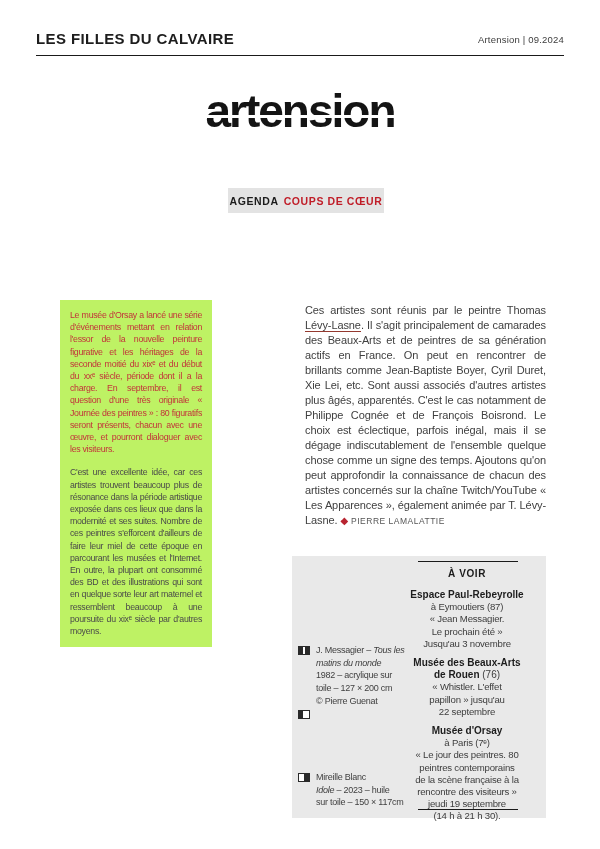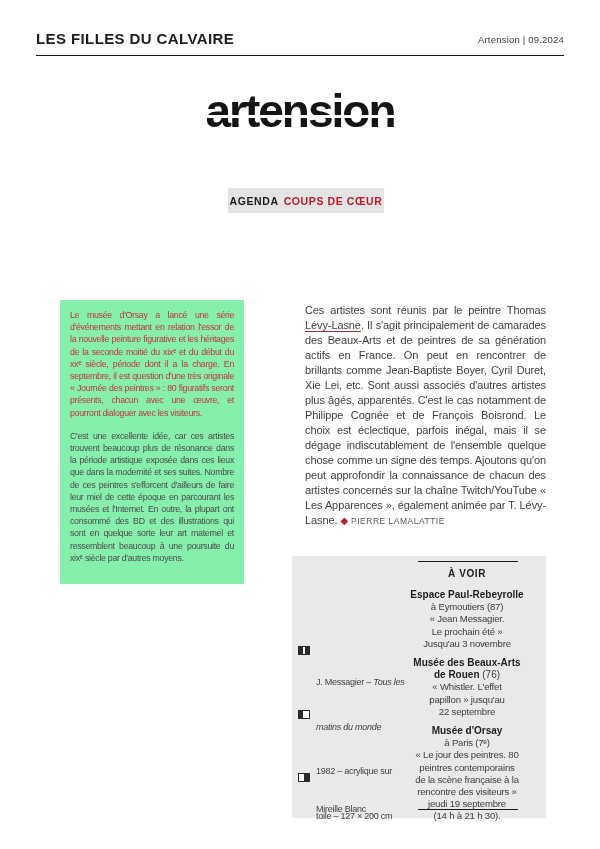--- a/index.html
+++ b/index.html
@@ -59,22 +59,22 @@
     background: #e3e3e3; text-align: center; line-height: 35px;
     white-space: nowrap;
   }
   .banner span {
     font-size: 17.5px; font-weight: 800; letter-spacing: .2px;
     color: #b32531;
   }
 
   
   .intro-panel {
-    left: 60px; top: 300px; width: 184px;
-    background: #86efac; padding: 9px 10px 20px 10px;
+    left: 60px; top: 300px; width: 152px;
+    background: #bef264; padding: 9px 10px 10px 10px;
   }
   .intro-panel p {
     font-size: 8.8px; line-height: 12.2px; letter-spacing: -0.3px;
     text-align: justify;
   }
   .intro-red { color: #c2333a; margin-bottom: 11px; }
   .intro-black { color: #4a4a4a; }
 
   
   .article {
@@ -126,21 +126,20 @@
     position: absolute; left: 0; top: 2px; width: 12px; height: 9px;
     border: 1px solid #2a2a2a; background: #ffffff;
   }
   .thumb-1 { background: linear-gradient(90deg, #2a2a2a 0 44%, #ffffff 44% 56%, #2a2a2a 56% 100%) !important; }
   .thumb-2 { background: linear-gradient(90deg, #2a2a2a 0 45%, #ffffff 45% 100%) !important; }
   .thumb-3 { background: linear-gradient(90deg, #ffffff 0 50%, #2a2a2a 50% 100%) !important; }
   .caption-lines { margin-left: 18px; color: #3f3f3f; }
   .caption-lines div {
     font-size: 9px; line-height: 12.7px; letter-spacing: -0.25px;
     white-space: nowrap;
-    margin-top: 32px;
   }
   .it { font-style: italic; }
 </style>
 </head>
 <body>
 
 <div class="page">
 
   <div class="abs brand">LES FILLES DU CALVAIRE</div>
   <div class="abs source">Artension | 09.2024</div>

